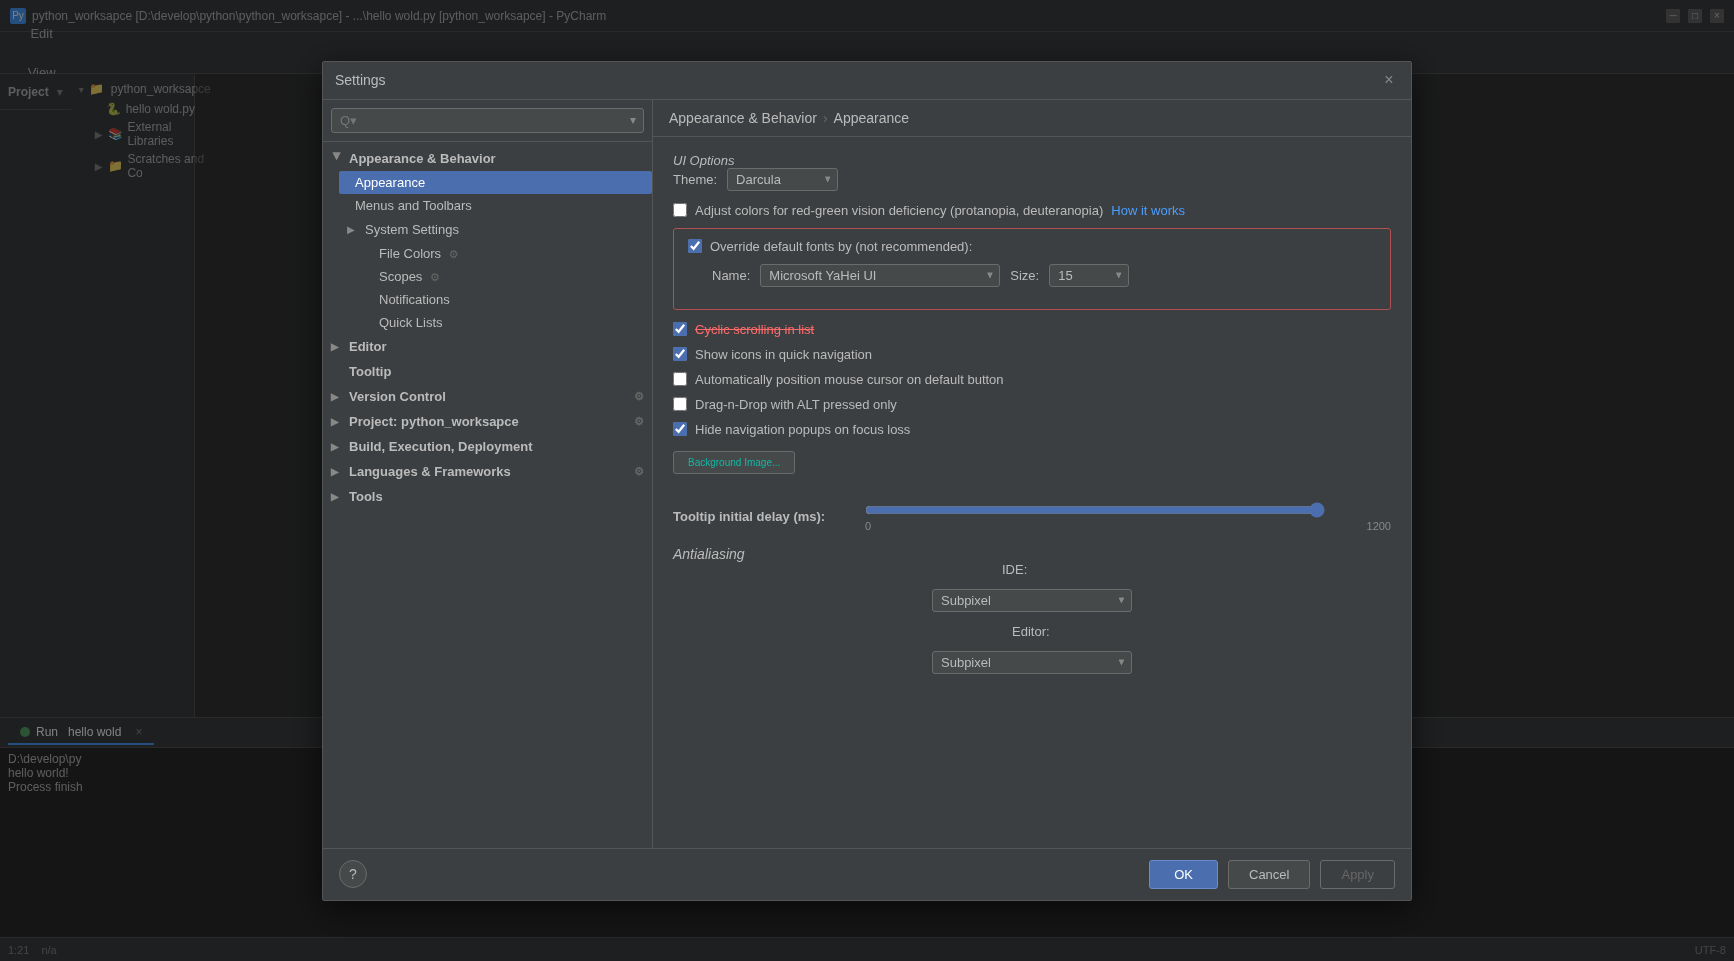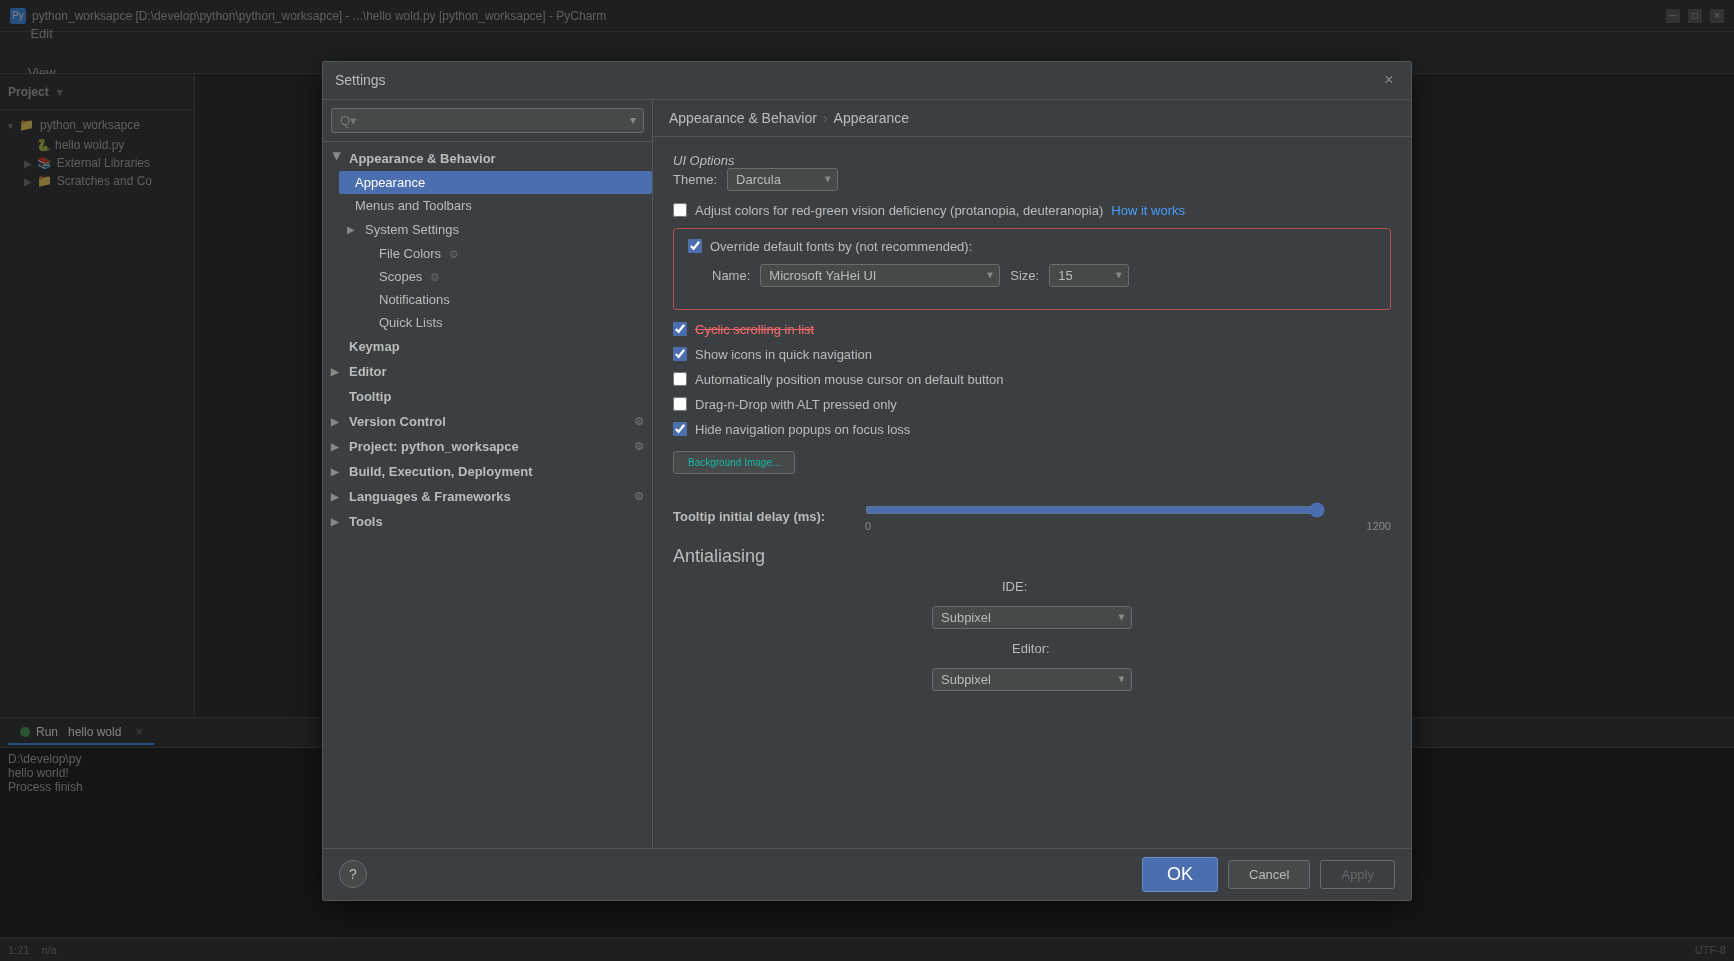--- a/index.html
+++ b/index.html
@@ -70,21 +70,20 @@
       flex: 1;
       overflow: hidden;
     }
 
     
     .ide-sidebar {
       width: 195px;
       background: #3c3f41;
       border-right: 1px solid #555;
       display: flex;
-      flex-direction: column;
       font-size: 12px;
     }
 
     .sidebar-toolbar {
       height: 36px;
       background: #3c3f41;
       border-bottom: 1px solid #555;
       display: flex;
       align-items: center;
       padding: 0 8px;
@@ -443,24 +442,24 @@
       font-size: 11px;
       color: #888;
       margin-top: 2px;
     }
 
     .antialiasing-section {
       margin-top: 10px;
     }
 
     .antialiasing-title {
-      font-size: 18px;
-      color: #bbbbbb;
-      margin-bottom: 12px;
+      font-size: 14px;
+      color: #bbbbbb;
       font-weight: normal;
+      font-style: italic;
     }
 
     .antialias-row {
       display: flex;
       align-items: center;
       gap: 12px;
       margin-bottom: 10px;
       flex-direction: column;
     }
 
@@ -496,21 +495,21 @@
       display: flex;
       align-items: center;
       justify-content: center;
     }
 
     .btn-ok {
       background: #4b6eaf;
       border: 1px solid #6b8ccc;
       color: white;
       padding: 6px 24px;
-      font-size: 18px;
+      font-size: 13px;
       cursor: pointer;
       border-radius: 3px;
     }
 
     .btn-cancel {
       background: #45494a;
       border: 1px solid #6b6b6b;
       color: #bbbbbb;
       padding: 6px 20px;
       font-size: 13px;
@@ -727,24 +726,20 @@
               </div>
               <div class="tree-leaf" style="padding-left:24px">
                 <span>Scopes</span>
                 <span style="margin-left:4px;color:#666;font-size:11px">⚙</span>
               </div>
               <div class="tree-leaf" style="padding-left:24px">Notifications</div>
               <div class="tree-leaf" style="padding-left:24px">Quick Lists</div>
             </div>
           </div>
 
-          <div class="tree-root-item">
-            <span class="tree-arrow" style="visibility:hidden">▶</span>
-            <span>Keymap</span>
-          </div>
 
           <div class="tree-root-item">
             <span class="tree-arrow">▶</span>
             <span>Editor</span>
           </div>
 
           <div class="tree-root-item">
             <span class="tree-arrow" style="visibility:hidden">▶</span>
             <span>Tooltip</span>
           </div>

